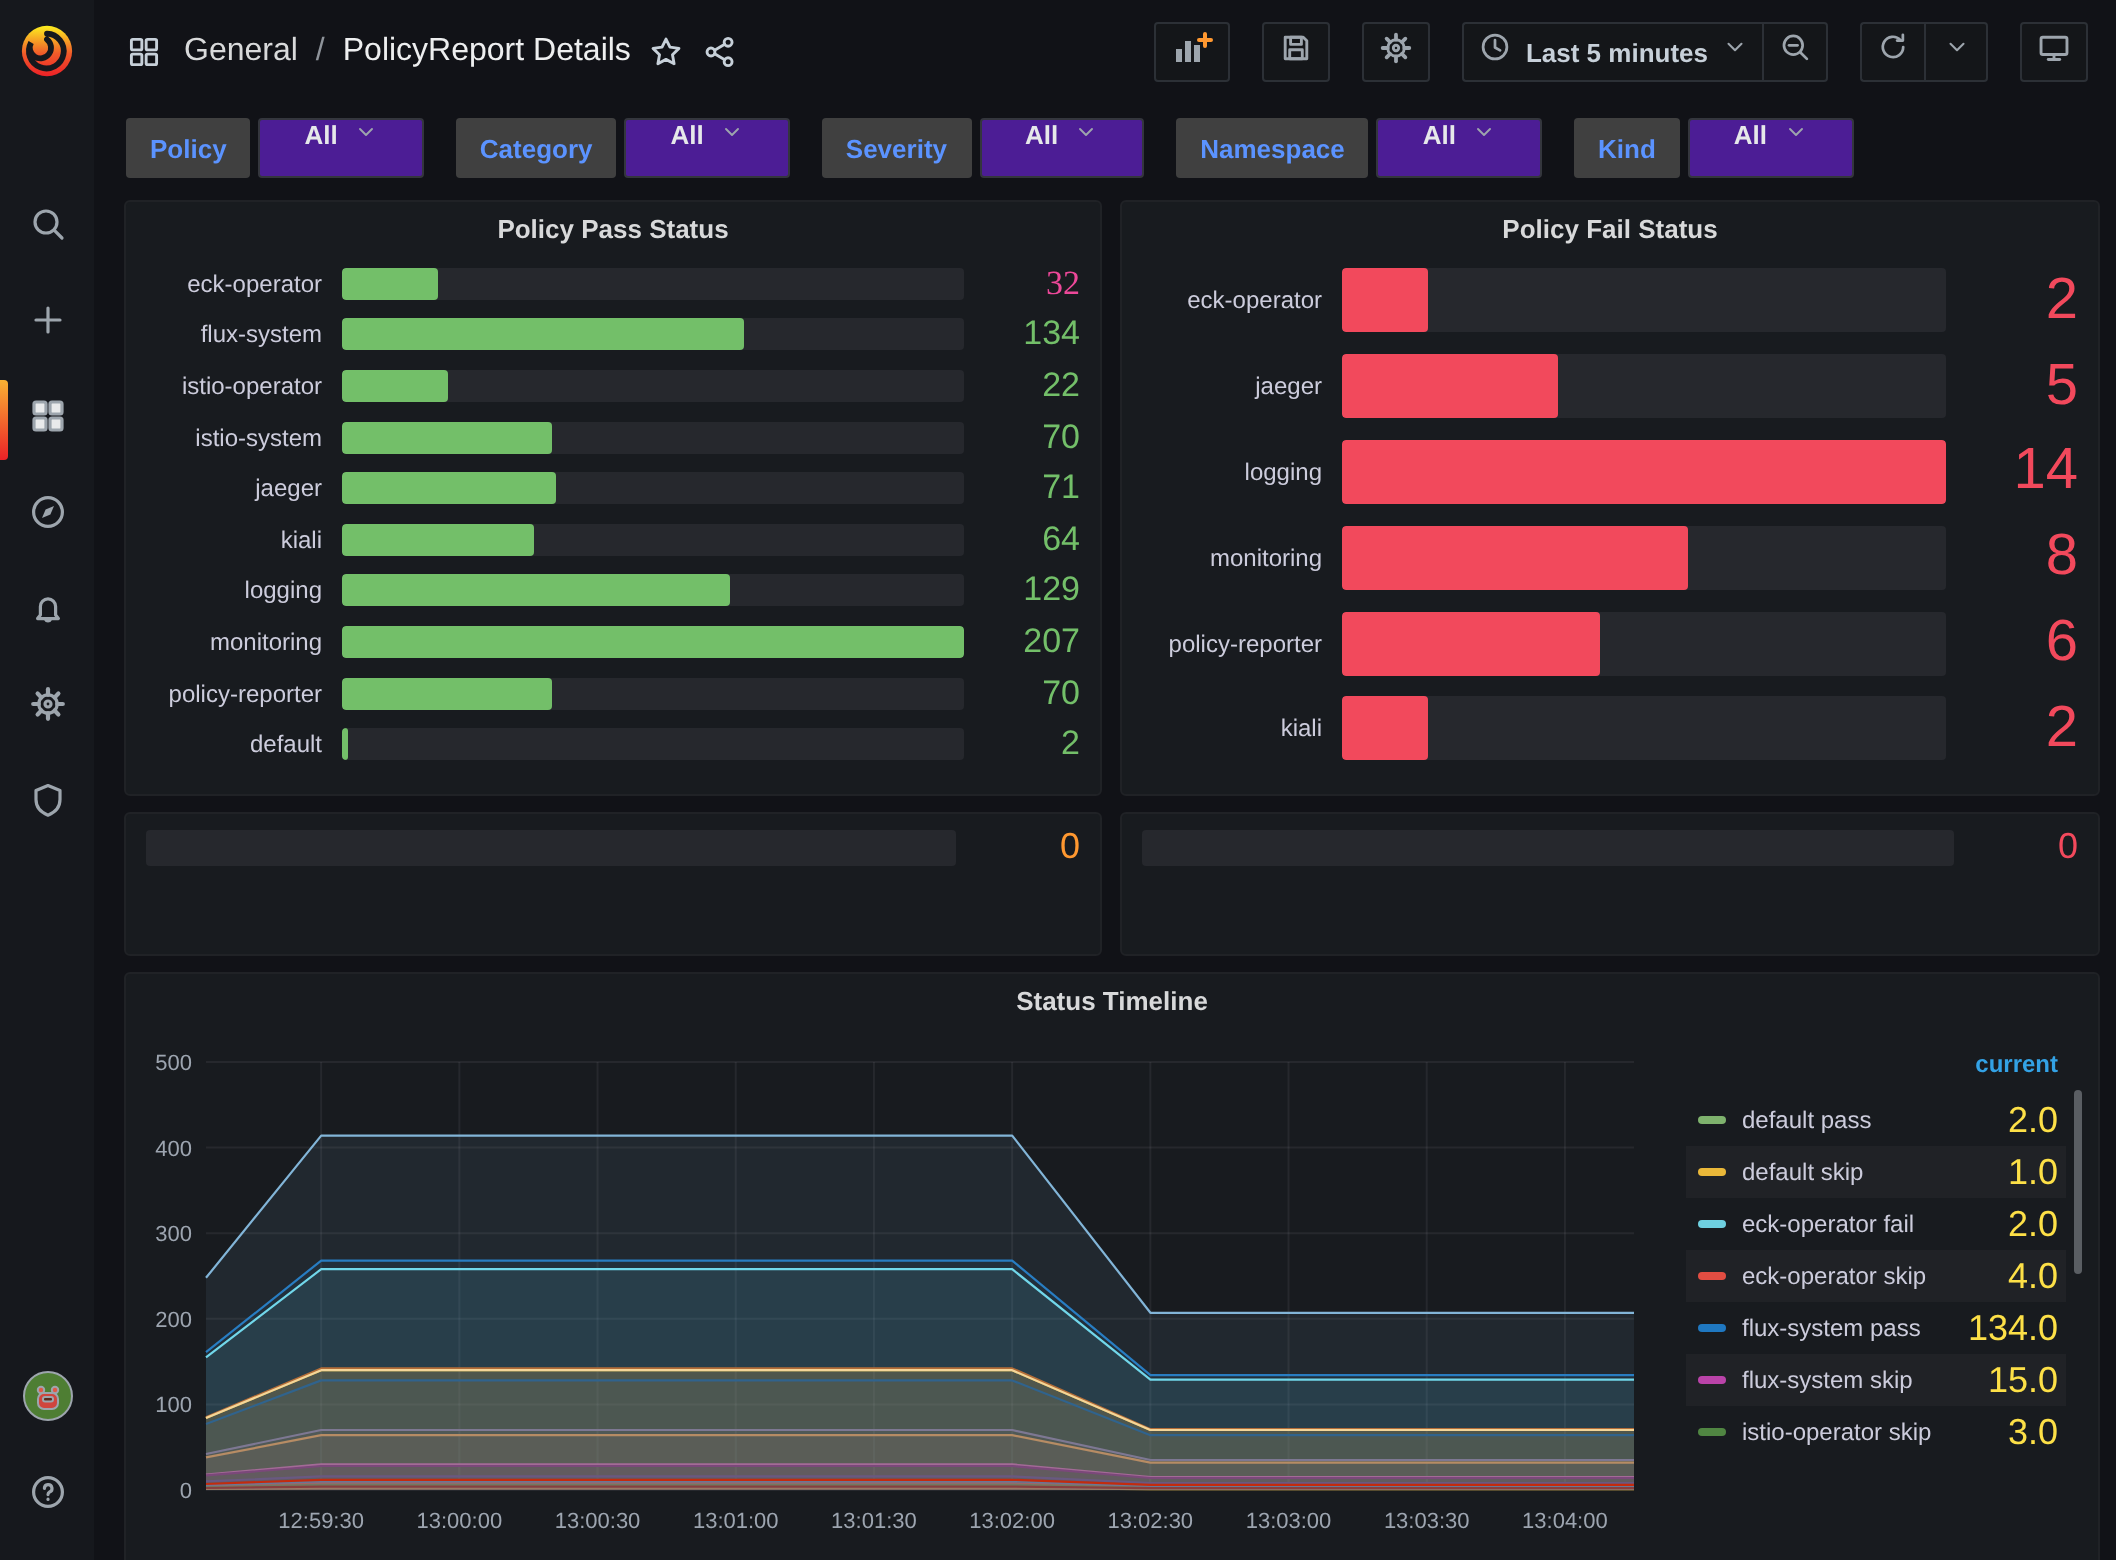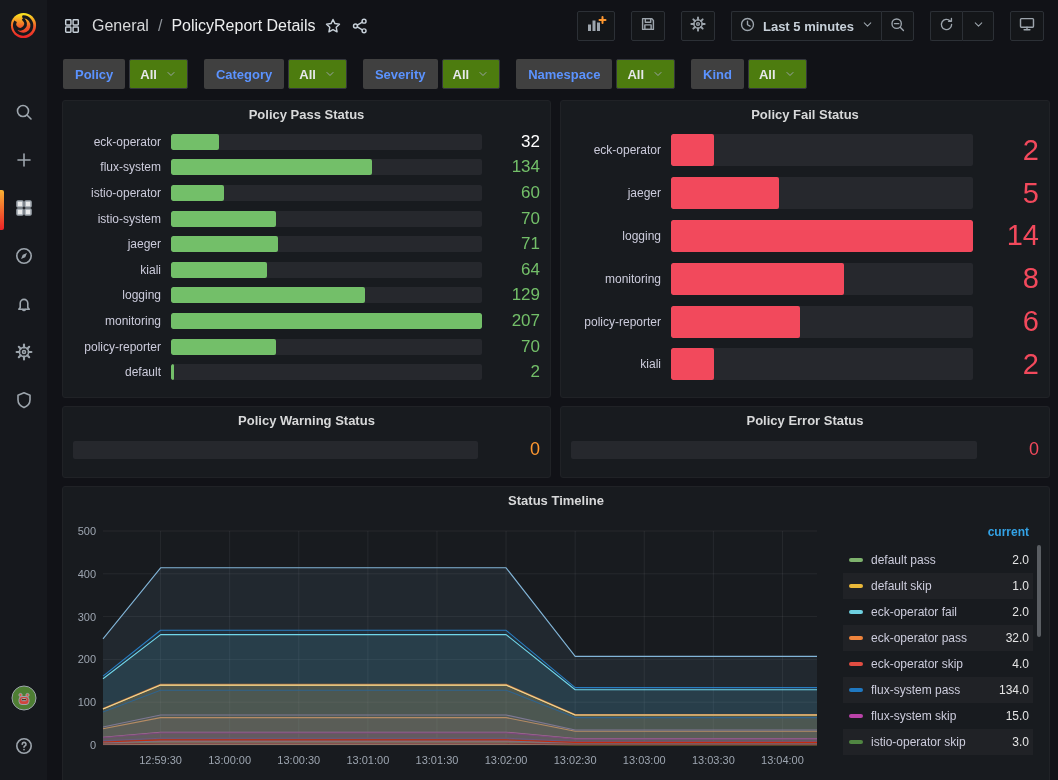--- a/index.html
+++ b/index.html
@@ -36,22 +36,22 @@
   .tgroup .tbtn { border-radius:0; border-right-width:0; }
   .tgroup .tbtn:first-child { border-radius:2px 0 0 2px; }
   .tgroup .tbtn:last-child { border-radius:0 2px 2px 0; border-right-width:1px; }
   .time-label { font-size:13px; font-weight:600; color:#C7D0D9; white-space:nowrap; }
 
   
   .filters { height:44px; display:flex; align-items:flex-start; padding:7px 0 0 16px; }
   .fpair { display:flex; margin-right:16px; }
   .flabel { height:30px; display:flex; align-items:center; padding:0 12px; background:#404040;
     border-radius:2px; font-size:13px; font-weight:600; color:#5B93FF; cursor:pointer; }
-  .fvalue { height:30px; display:flex; align-items:center; gap:8px; padding:0 10px; margin-left:4px;
-    background:#4d7c0f; border:1px solid #34363D; border-radius:2px; font-size:13px; font-weight:600;
+  .fvalue { height:30px; display:flex; align-items:flex-start; gap:8px; padding:0 22px; margin-left:4px;
+    background:#4c1d95; border:1px solid #34363D; border-radius:2px; font-size:13px; font-weight:600;
     color:#E6E8EA; cursor:pointer; }
 
   
   .dash { position:relative; width:1011px; height:684px; }
   .panel { position:absolute; background:#181B1F; border:1px solid #202226; border-radius:3px; overflow:hidden; }
   .ptitle { height:26px; display:flex; align-items:center; justify-content:center;
     font-size:13px; font-weight:700; color:#D8D9DA; cursor:pointer; }
 
   .p-pass    { left:15px;  top:4px;   width:489px; height:298px; }
   .p-fail    { left:513px; top:4px;   width:490px; height:298px; }
@@ -80,21 +80,21 @@
   
   .tl-body { display:flex; padding:4px 8px 0 6px; }
   .tl-plot { flex:1; }
   .legend { position:relative; width:204px; padding:8px 8px 0 4px; }
   .legend-header { height:22px; display:flex; justify-content:flex-end; padding-right:4px;
     font-size:12px; font-weight:600; color:#33A2E5; cursor:pointer; }
   .legend-row { height:26px; display:flex; align-items:center; padding:0 4px 0 6px; cursor:pointer; }
   .legend > .legend-row:nth-child(2n+3) { background:#202226; }
   .dash-swatch { width:14px; height:4px; border-radius:2px; margin-right:8px; flex:none; }
   .lname { flex:1; font-size:12px; color:#CCCCDC; white-space:nowrap; overflow:hidden; }
-  .lval { font-size:12px; color:#e5e5e5; }
+  .lval { font-size:18px; color:#fde047; }
   .legend-scrollbar { position:absolute; right:0; top:28px; width:4px; height:92px; background:#5A5E63; border-radius:2px; cursor:pointer; }
 
   svg.icon { fill:none; stroke:#9DA5AD; stroke-width:1.6; stroke-linecap:round; stroke-linejoin:round; }
   svg.icon.bright { stroke:#C7D0D9; }
   text { font-family:"Liberation Sans", sans-serif; }
 </style>
 </head>
 <body>
 
 <div class="app">
@@ -347,35 +347,35 @@
     <div class="dash">
 
       <div class="panel p-pass">
         <div class="ptitle">Policy Pass Status</div>
         <div class="gauge-rows" id="pass-rows">
             <div class="grow">
               <div class="glabel">eck-operator</div>
               <div class="gtrack">
                 <div class="gbar" style="width: 15.4589%; background: rgb(115, 191, 105);"></div>
               </div>
-              <div class="gval" style="color: #ffffff;">32</div>
+              <div class="gval" style="color: #ec4899; font-family: Liberation Serif, serif;">32</div>
             </div>
             <div class="grow">
               <div class="glabel">flux-system</div>
               <div class="gtrack">
                 <div class="gbar" style="width: 64.7343%; background: rgb(115, 191, 105);"></div>
               </div>
               <div class="gval" style="color: rgb(115, 191, 105); padding-left: 19px;">134</div>
             </div>
             <div class="grow">
               <div class="glabel">istio-operator</div>
               <div class="gtrack">
                 <div class="gbar" style="width: 16.9082%; background: rgb(115, 191, 105);"></div>
               </div>
-              <div class="gval" style="color: rgb(115, 191, 105);">60</div>
+              <div class="gval" style="color: rgb(115, 191, 105);">22</div>
             </div>
             <div class="grow">
               <div class="glabel">istio-system</div>
               <div class="gtrack">
                 <div class="gbar" style="width: 33.8164%; background: rgb(115, 191, 105);"></div>
               </div>
               <div class="gval" style="color: rgb(115, 191, 105);">70</div>
             </div>
             <div class="grow">
               <div class="glabel">jaeger</div>
@@ -464,29 +464,27 @@
               <div class="glabel">kiali</div>
               <div class="gtrack">
                 <div class="gbar" style="width: 14.2857%; background: rgb(242, 73, 92);"></div>
               </div>
               <div class="gval" style="color: rgb(242, 73, 92);">2</div>
             </div>
           </div>
       </div>
 
       <div class="panel p-warn">
-        <div class="ptitle">Policy Warning Status</div>
         <div class="single-row">
           <div class="gtrack"></div>
           <div class="gval" style="color: rgb(255, 152, 48);">0</div>
         </div>
       </div>
 
       <div class="panel p-error">
-        <div class="ptitle">Policy Error Status</div>
         <div class="single-row">
           <div class="gtrack"></div>
           <div class="gval" style="color: rgb(242, 73, 92);">0</div>
         </div>
       </div>
 
       <div class="panel p-timeline">
         <div class="ptitle">Status Timeline</div>
         <div class="tl-body">
           <div class="tl-plot">
@@ -577,25 +575,20 @@
                 <span class="dash-swatch" style="background: rgb(234, 184, 57);"></span>
                 <span class="lname">default skip</span>
                 <span class="lval">1.0</span>
               </div>
               <div class="legend-row">
                 <span class="dash-swatch" style="background: rgb(110, 208, 224);"></span>
                 <span class="lname">eck-operator fail</span>
                 <span class="lval">2.0</span>
               </div>
               <div class="legend-row">
-                <span class="dash-swatch" style="background: rgb(239, 132, 60);"></span>
-                <span class="lname">eck-operator pass</span>
-                <span class="lval">32.0</span>
-              </div>
-              <div class="legend-row">
                 <span class="dash-swatch" style="background: rgb(226, 77, 66);"></span>
                 <span class="lname">eck-operator skip</span>
                 <span class="lval">4.0</span>
               </div>
               <div class="legend-row">
                 <span class="dash-swatch" style="background: rgb(31, 120, 193);"></span>
                 <span class="lname">flux-system pass</span>
                 <span class="lval">134.0</span>
               </div>
               <div class="legend-row">

